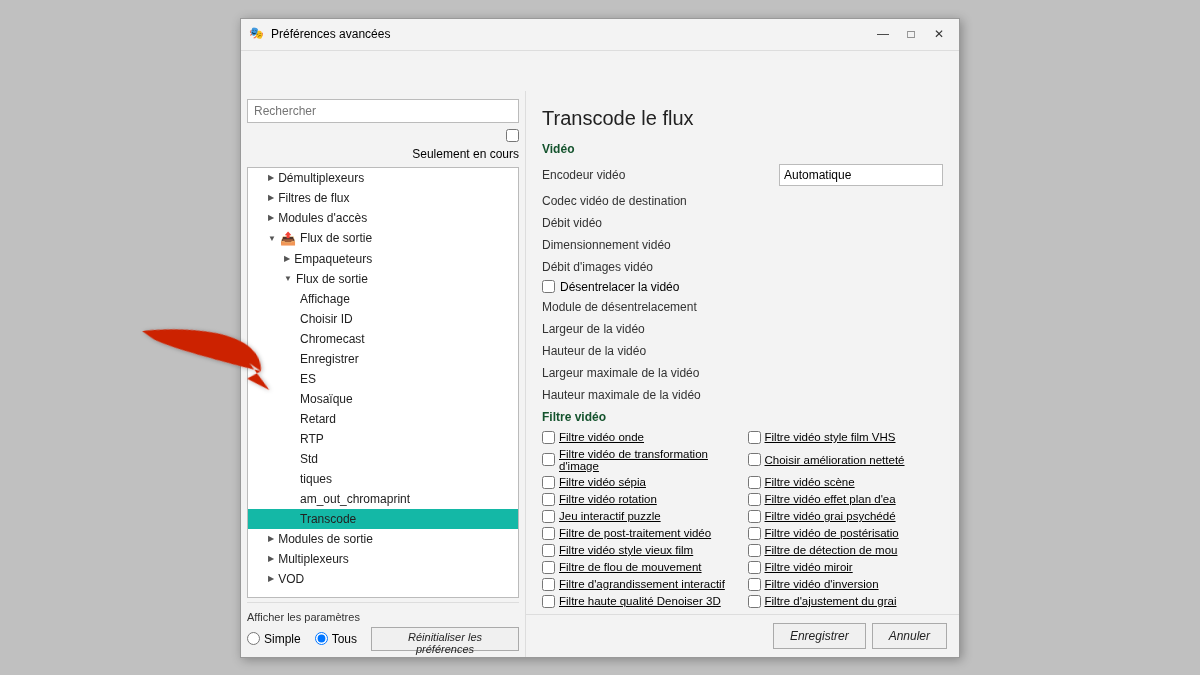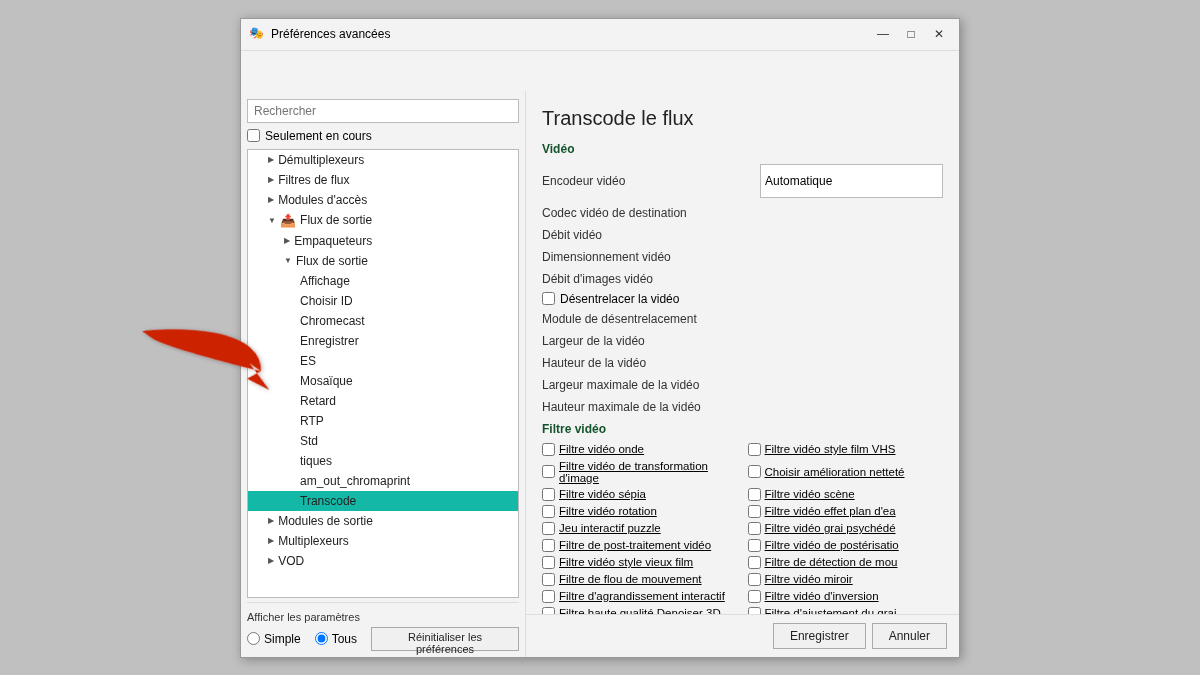--- a/index.html
+++ b/index.html
@@ -80,24 +80,25 @@
       height: 24px;
       border: 1px solid #bbb;
       background: white;
       padding: 0 6px;
       font-size: 12px;
       margin-bottom: 6px;
       color: #999;
     }
     .checkbox-row {
       display: flex;
-      align-items: flex-start;
+      align-items: flex-end;
       gap: 5px;
       margin-bottom: 6px;
       font-size: 12px;
+      flex-direction: column;
     }
     .tree-container {
       flex: 1;
       overflow-y: auto;
       border: 1px solid #bbb;
       background: white;
     }
     .tree-item {
       padding: 3px 4px 3px 8px;
       cursor: pointer;
@@ -170,25 +171,25 @@
       align-items: center;
       margin-bottom: 4px;
       padding: 2px 0;
     }
     .field-label {
       font-size: 12px;
       color: #333;
       flex: 1;
     }
     .field-input {
-      width: 183px;
+      width: 164px;
       height: 22px;
       border: 1px solid #bbb;
       background: white;
-      padding: 16px 4px;
+      padding: 4px 4px;
       font-size: 12px;
     }
     .field-check {
       display: flex;
       align-items: flex-start;
       gap: 5px;
       margin-bottom: 4px;
       font-size: 12px;
     }
     .filter-section {
@@ -215,20 +216,21 @@
       gap: 6px;
     }
     .action-btn {
       padding: 4px 16px;
       height: 26px;
       border: 1px solid #aaa;
       background: #f0f0f0;
       cursor: pointer;
       font-size: 12px;
       color: #222;
+      font-style: italic;
     }
     
     .red-arrow {
       position: absolute;
       left: 130px;
       top: 300px;
       width: 160px;
       height: 140px;
       pointer-events: none;
       z-index: 100;

